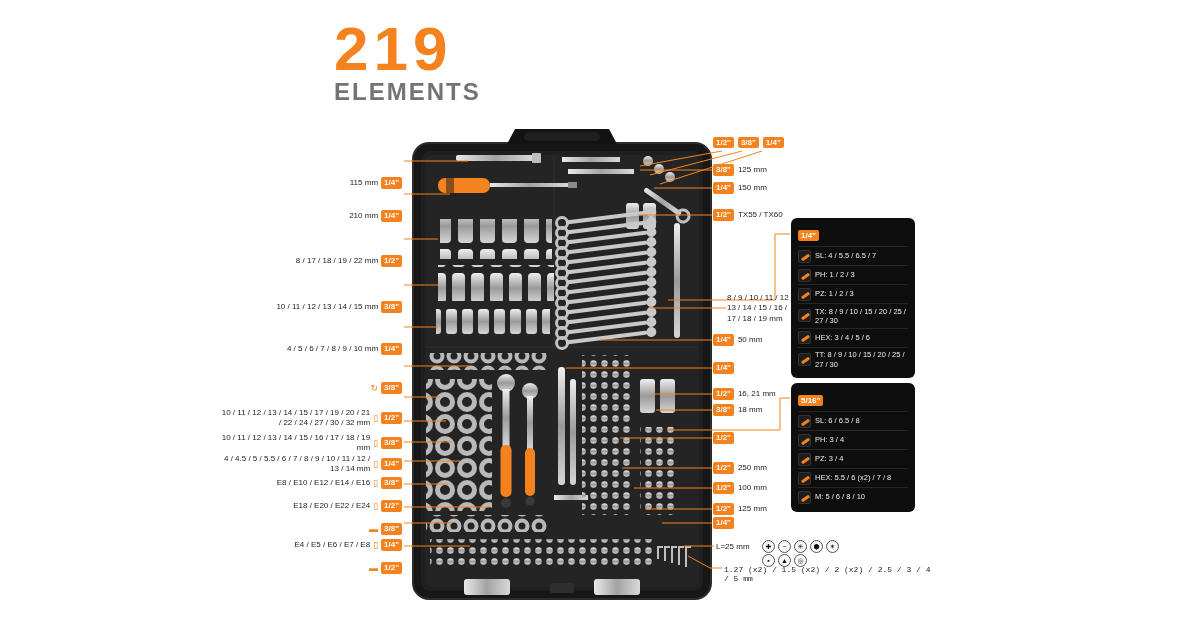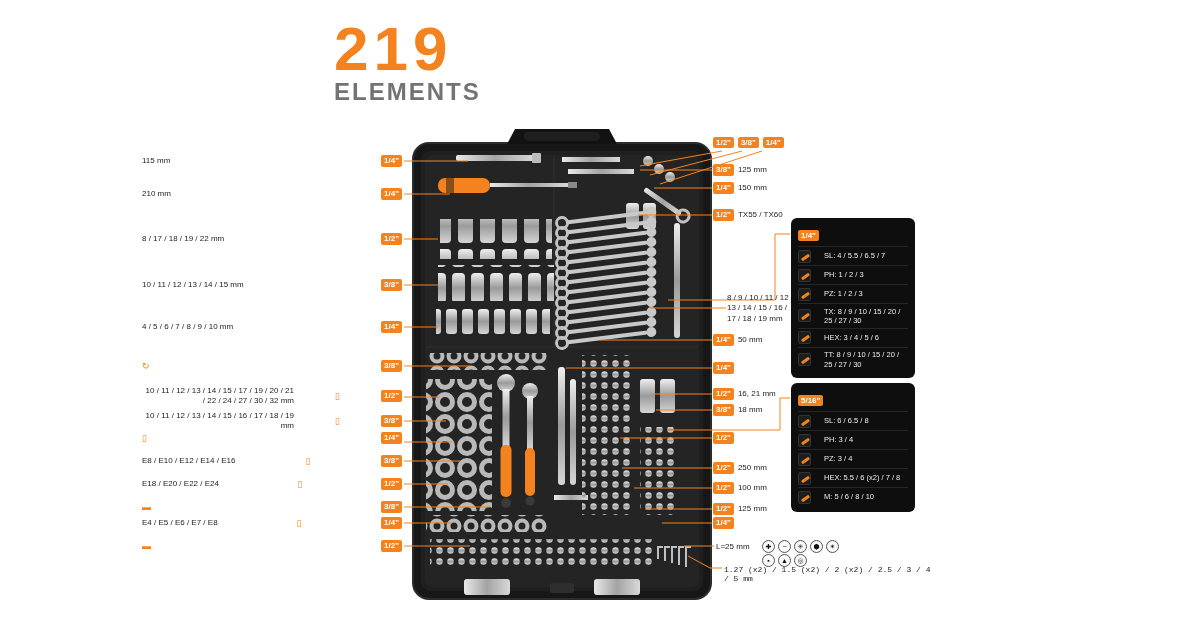--- a/index.html
+++ b/index.html
@@ -11,39 +11,39 @@
   
   .headline { position:absolute; left:334px; top:18px; }
   .count { font-size:62px; font-weight:900; color:var(--accent); line-height:1; letter-spacing:5px; }
   .subtitle { font-size:24px; font-weight:bold; color:#737373; letter-spacing:2px; margin-top:-2px;text-align:right; }
 
   
   svg.overlay { position:absolute; left:0; top:0; pointer-events:none; color:var(--accent); }
   #case-svg { position:absolute; left:412px; top:127px; }
 
   
-  .lc { position:absolute; left:142px; width:260px; display:flex; justify-content:space-between;
-        align-items:center; gap:3px; font-size:8px; color:#1c1c1c; text-align:right; line-height:1.25; }
+  .lc { position:absolute; left:142px; width:260px; display:flex; justify-content:flex-end;
+        align-items:center; gap:3px; font-size:8px; color:#1c1c1c; text-align:right; line-height:1.25;margin-top:22px; }
   .lc .lbl { max-width:152px; }
   .rc { position:absolute; left:713px; display:flex; align-items:center; gap:4px;
         font-size:8px; color:#1c1c1c; line-height:1.25; }
   .badge { background:var(--accent); color:#fff; font-weight:bold; font-size:8px;
            padding:1px 3px; border-radius:2px; min-width:12px; text-align:center; white-space:nowrap; }
   .badge:empty { display:none; }
   .ticon { color:var(--accent); font-size:9px; line-height:1; }
   .ticon:empty { display:none; }
   .trio { position:absolute; left:713px; top:137px; display:flex; gap:4px; }
   .wrench-sizes { position:absolute; left:727px; top:293px; width:70px;
                   font-size:8px; color:#1c1c1c; line-height:1.3; }
 
   
   .panel { position:absolute; left:791px; width:124px; background:#0e0e0e;
            border-radius:6px; padding:6px 7px; box-sizing:border-box; }
   .phead { margin-bottom:4px; }
-  .prow { display:flex; align-items:center; gap:13px; padding:2.5px 0; border-top:1px solid #262626; }
+  .prow { display:flex; align-items:center; gap:4px; padding:2.5px 0; border-top:1px solid #262626; }
   .prow:first-of-type { border-top:none; }
   .ptext { color:#ececec; font-size:7.5px; line-height:1.25; }
   .bicon { position:relative; flex:0 0 13px; width:13px; height:13px; background:#1d1d1d;
            border:1px solid #333; border-radius:2px; box-sizing:border-box; }
   .bicon::after { content:""; position:absolute; left:1.5px; top:5px; width:9px; height:3px;
                   background:var(--accent); border-radius:1px; transform:rotate(-35deg); }
 
   
   .bitrow { position:absolute; display:flex; gap:3px; }
   .pbit { width:11px; height:11px; border:1px solid #555; border-radius:50%;
@@ -261,20 +261,21 @@
     <span class="lbl">10 / 11 / 12 / 13 / 14 / 15 / 17 / 19 / 20 / 21 / 22 / 24 / 27 / 30 / 32 mm</span>
     <span class="ticon">▯</span>
     <span class="badge">1/2"</span>
   </div>
   <div class="lc" style="top:411px">
     <span class="lbl">10 / 11 / 12 / 13 / 14 / 15 / 16 / 17 / 18 / 19 mm</span>
     <span class="ticon">▯</span>
     <span class="badge">3/8"</span>
   </div>
   <div class="lc" style="top:432px">
+    <span class="lbl">4 / 4.5 / 5 / 5.5 / 6 / 7 / 8 / 9 / 10 / 11 / 12 / 13 / 14 mm</span>
     <span class="ticon">▯</span>
     <span class="badge">1/4"</span>
   </div>
   <div class="lc" style="top:455px">
     <span class="lbl">E8 / E10 / E12 / E14 / E16</span>
     <span class="ticon">▯</span>
     <span class="badge">3/8"</span>
   </div>
   <div class="lc" style="top:478px">
     <span class="lbl">E18 / E20 / E22 / E24</span>

